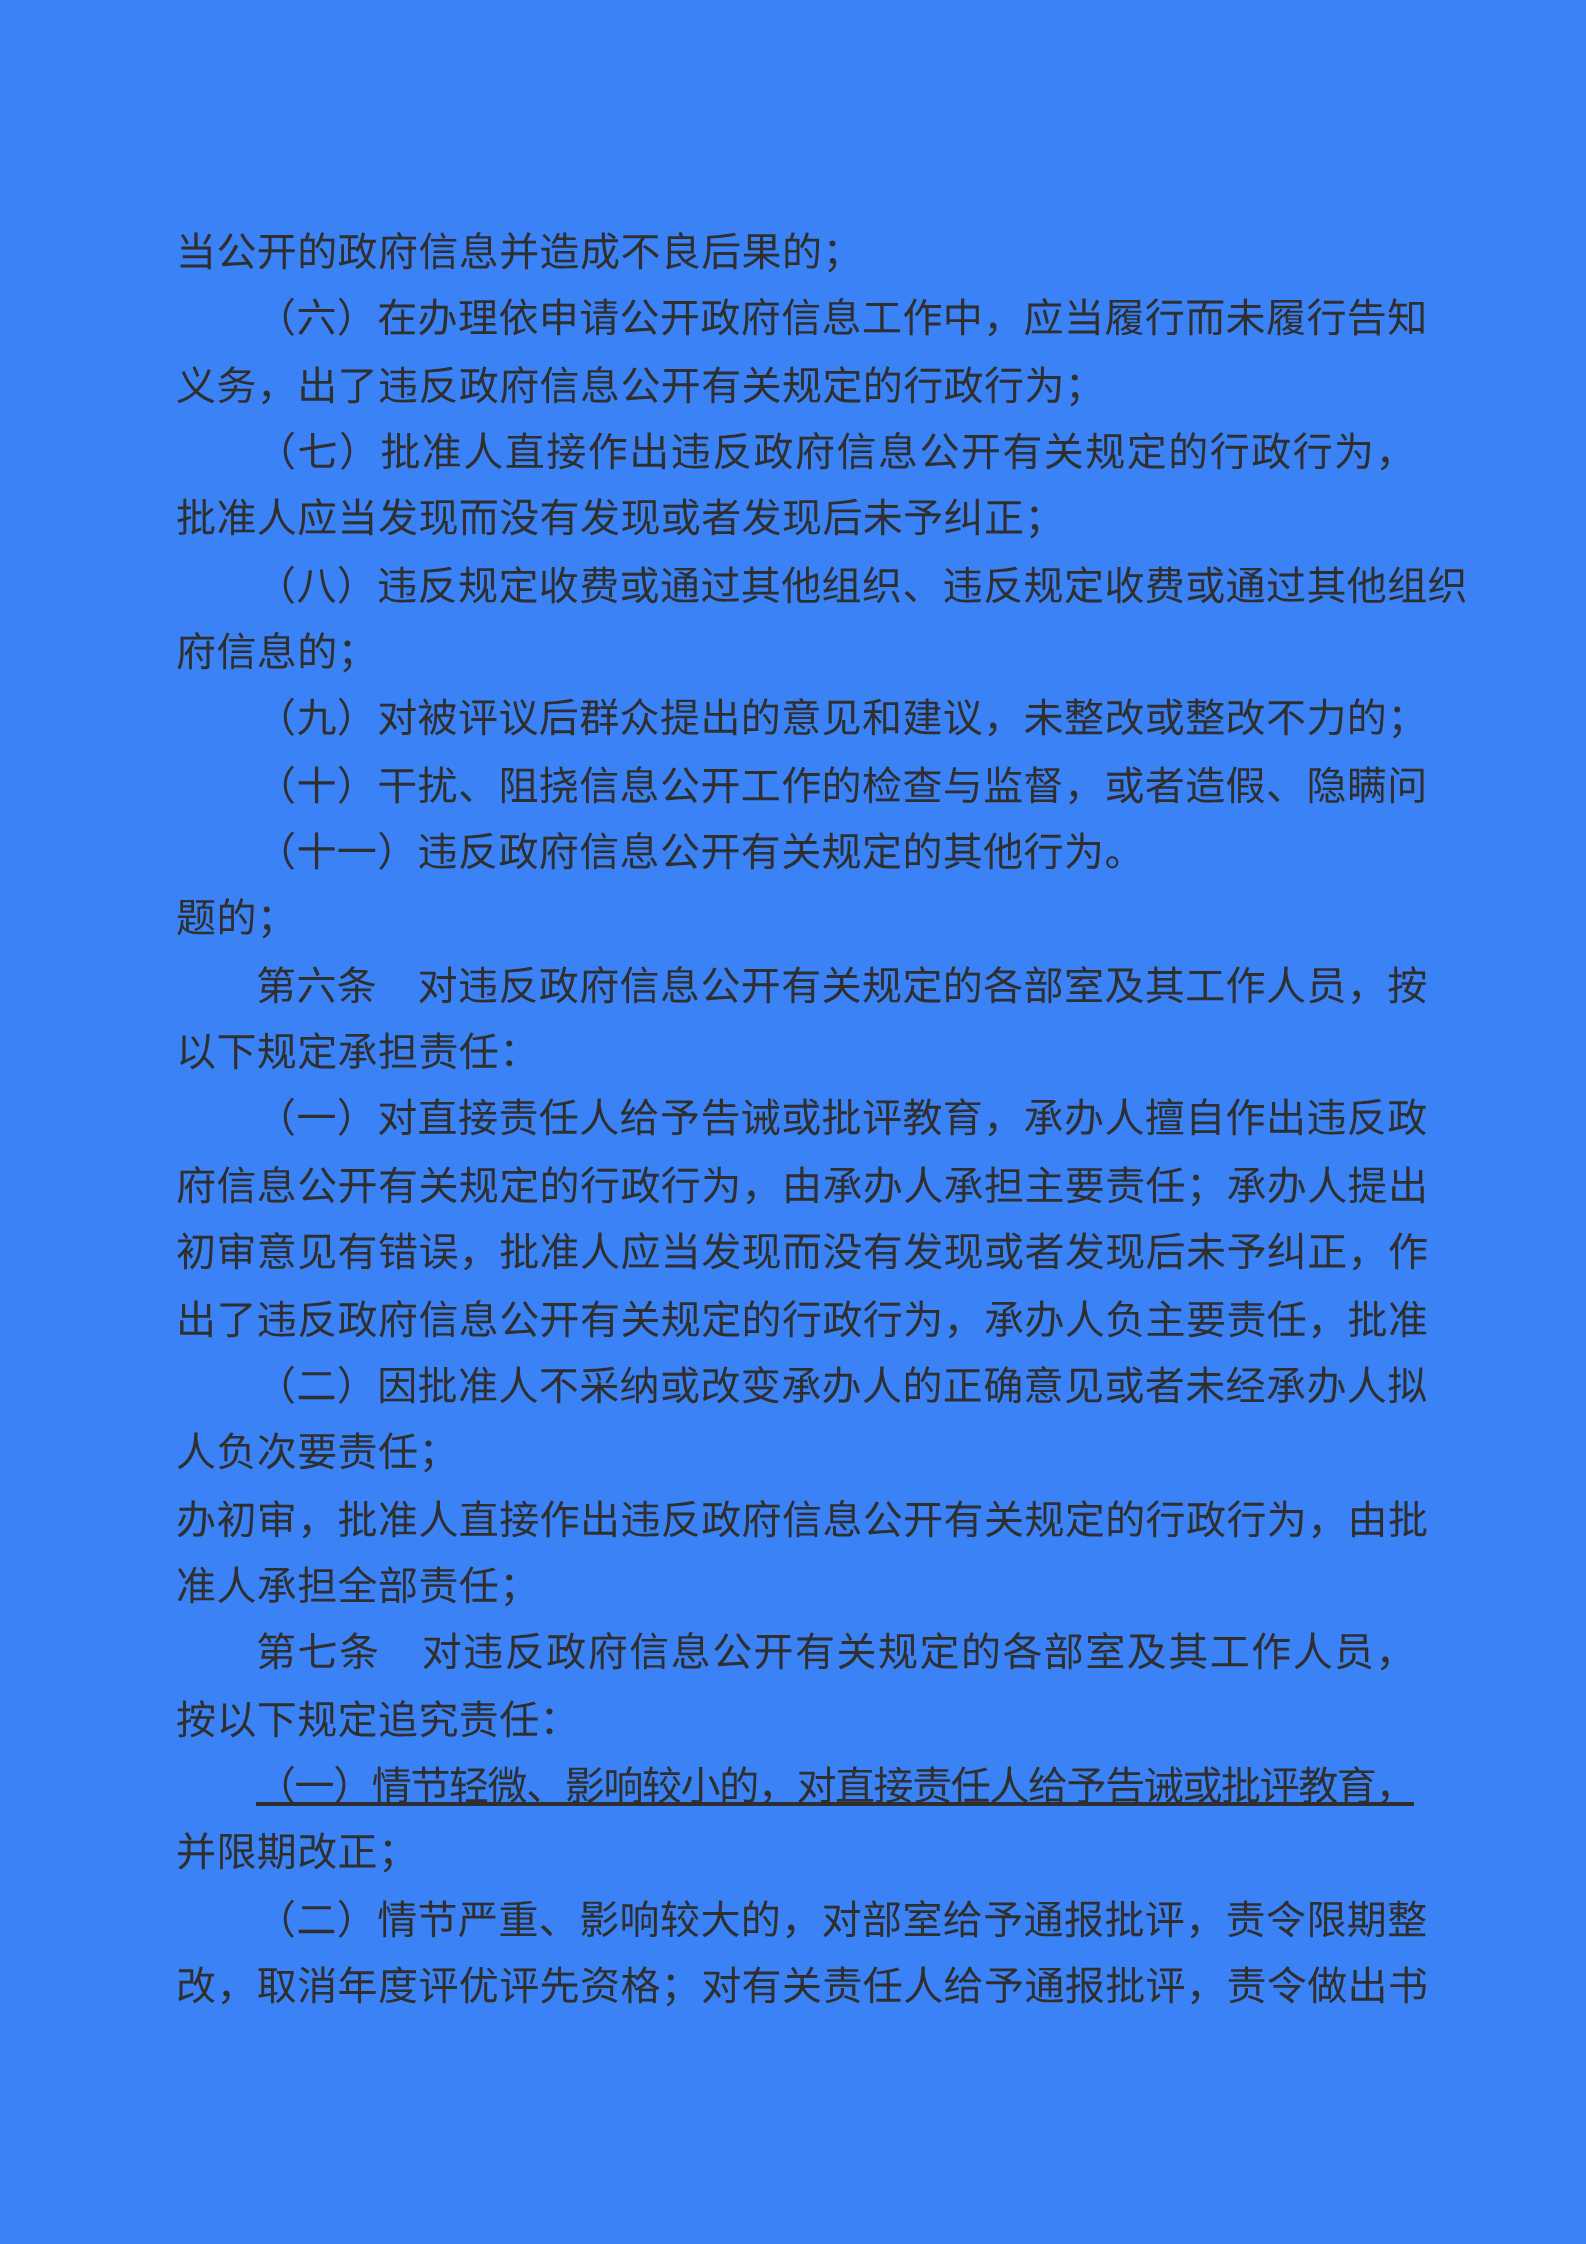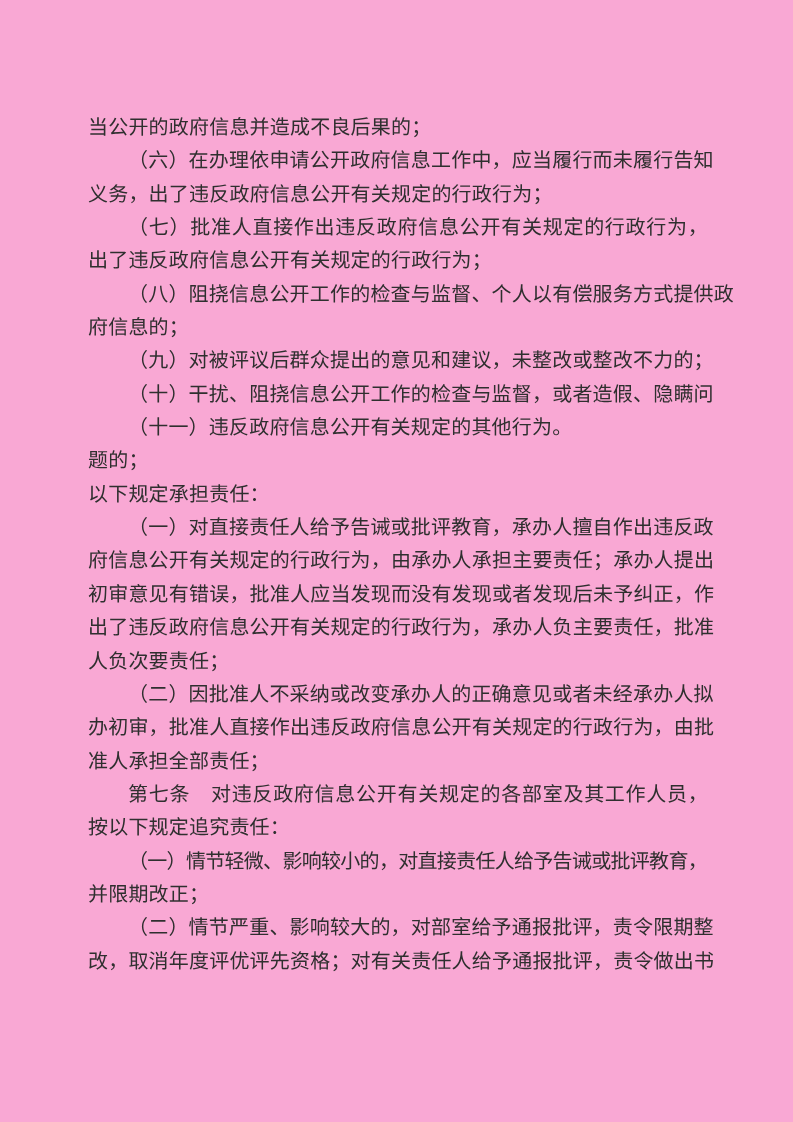--- a/index.html
+++ b/index.html
@@ -4,21 +4,21 @@
 <style>
   html, body {
     margin: 0;
     padding: 0;
     background: #ffffff;
   }
   .page {
     position: relative;
     width: 793px;
     height: 1122px;
-    background: #f9a8d4;
+    background: #3b82f6;
     overflow: hidden;
     font-family: "Liberation Serif", "DejaVu Serif", serif;
   }
   .text-block {
     position: absolute;
     left: 88px;
     top: 111px;
     width: 620px;
   }
   .line {
@@ -32,45 +32,47 @@
   }
   .line.indent {
     padding-left: 40px;
   }
   .line.fill {
     text-align: justify;
     text-align-last: justify;
   }
   .line.tight {
     letter-spacing: -0.7px;
+    text-decoration: underline;
   }
 </style>
 </head>
 <body>
 
 <div class="page">
   <div class="text-block" id="text-block">
       <div class="line">当公开的政府信息并造成不良后果的；</div>
       <div class="line indent fill">（六）在办理依申请公开政府信息工作中，应当履行而未履行告知</div>
       <div class="line">义务，出了违反政府信息公开有关规定的行政行为；</div>
       <div class="line indent fill">（七）批准人直接作出违反政府信息公开有关规定的行政行为，</div>
-      <div class="line">出了违反政府信息公开有关规定的行政行为；</div>
-      <div class="line indent fill">（八）阻挠信息公开工作的检查与监督、个人以有偿服务方式提供政</div>
+      <div class="line">批准人应当发现而没有发现或者发现后未予纠正；</div>
+      <div class="line indent fill">（八）违反规定收费或通过其他组织、违反规定收费或通过其他组织</div>
       <div class="line">府信息的；</div>
       <div class="line indent fill">（九）对被评议后群众提出的意见和建议，未整改或整改不力的；</div>
       <div class="line indent fill">（十）干扰、阻挠信息公开工作的检查与监督，或者造假、隐瞒问</div>
       <div class="line indent">（十一）违反政府信息公开有关规定的其他行为。</div>
       <div class="line">题的；</div>
+      <div class="line indent fill">第六条　对违反政府信息公开有关规定的各部室及其工作人员，按</div>
       <div class="line">以下规定承担责任：</div>
       <div class="line indent fill">（一）对直接责任人给予告诫或批评教育，承办人擅自作出违反政</div>
       <div class="line fill">府信息公开有关规定的行政行为，由承办人承担主要责任；承办人提出</div>
       <div class="line fill">初审意见有错误，批准人应当发现而没有发现或者发现后未予纠正，作</div>
       <div class="line fill">出了违反政府信息公开有关规定的行政行为，承办人负主要责任，批准</div>
+      <div class="line indent fill">（二）因批准人不采纳或改变承办人的正确意见或者未经承办人拟</div>
       <div class="line">人负次要责任；</div>
-      <div class="line indent fill">（二）因批准人不采纳或改变承办人的正确意见或者未经承办人拟</div>
       <div class="line fill">办初审，批准人直接作出违反政府信息公开有关规定的行政行为，由批</div>
       <div class="line">准人承担全部责任；</div>
       <div class="line indent fill">第七条　对违反政府信息公开有关规定的各部室及其工作人员，</div>
       <div class="line">按以下规定追究责任：</div>
       <div class="line indent tight">（一）情节轻微、影响较小的，对直接责任人给予告诫或批评教育，</div>
       <div class="line">并限期改正；</div>
       <div class="line indent fill">（二）情节严重、影响较大的，对部室给予通报批评，责令限期整</div>
       <div class="line fill">改，取消年度评优评先资格；对有关责任人给予通报批评，责令做出书</div>
     </div>
 </div>

